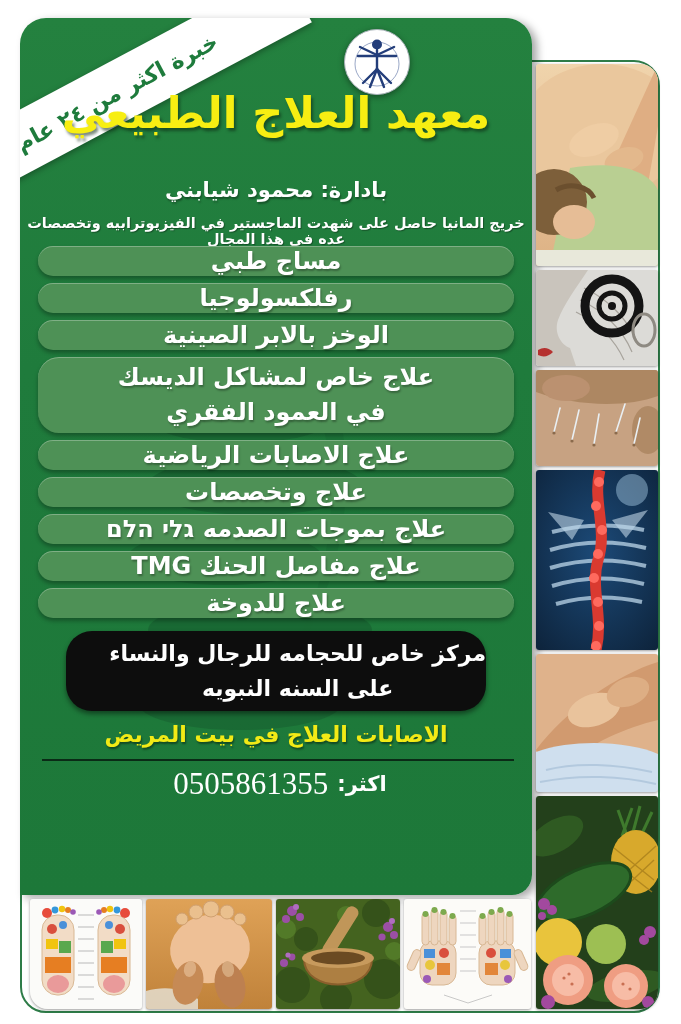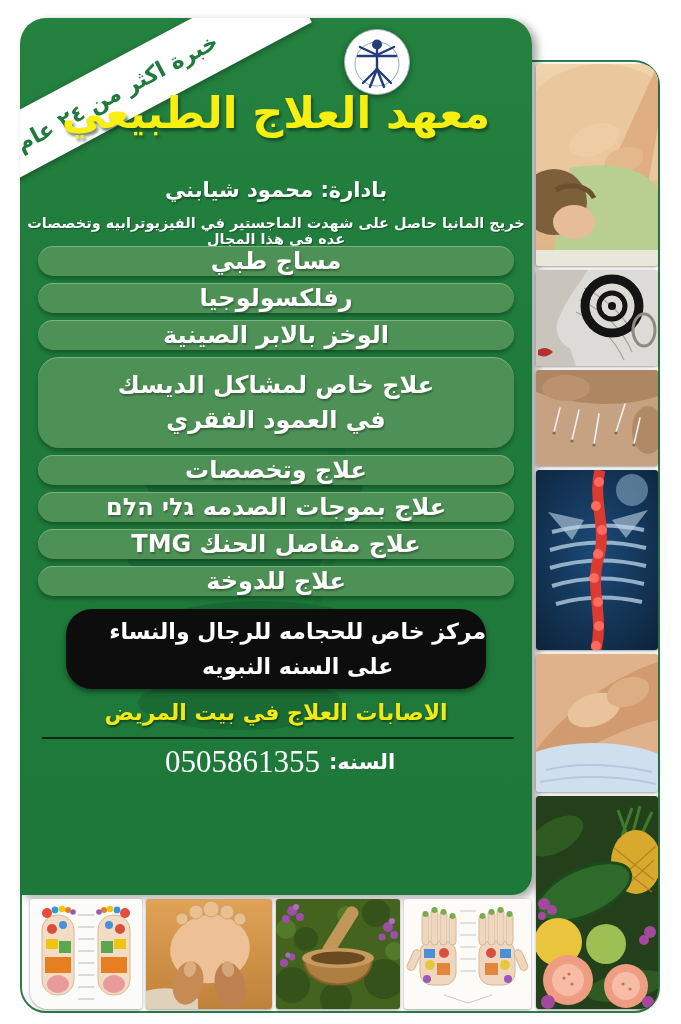--- a/index.html
+++ b/index.html
@@ -56,21 +56,21 @@
     position:absolute; top:228px; left:18px; right:18px;
   }
   .pill{
     height:30px; margin-bottom:7px; border-radius:21px;
     background:#4e9156;
     box-shadow:inset 0 1px 0 rgba(255,255,255,.28), 0 3px 4px rgba(0,0,0,.30);
     display:flex; align-items:center; justify-content:center;
     color:#ffffff; font-size:24px; font-weight:bold; text-align:center;
     text-shadow:1px 2px 2px rgba(0,0,0,.3);
   }
-  .pill.tall{ height:91px; line-height:1.45; }
+  .pill.tall{ height:76px; line-height:1.45; }
   .pill span{ white-space:pre-line; }
   .black-pill{
     margin:13px 28px 0 28px; height:80px; border-radius:26px; background:#0d0d0d;
     display:flex; align-items:center; text-align:center;
     color:#ffffff; font-size:22px; font-weight:bold; line-height:1.6;
     box-shadow:0 3px 5px rgba(0,0,0,.45);
   }
   .black-pill span{ white-space:pre-line; }
   .home-visit{
     margin-top:11px; text-align:center; color:#f2ea16;
@@ -151,40 +151,43 @@
         <span>رفلكسولوجيا</span>
       </div>
     <div class="pill">
         <span>الوخز بالابر الصينية</span>
       </div>
     <div class="pill tall">
         <span>علاج خاص لمشاكل الديسك
 في العمود الفقري</span>
       </div>
     <div class="pill">
+        <span>علاج الاصابات الرياضية</span>
+      </div>
+    <div class="pill">
         <span>علاج وتخصصات</span>
       </div>
     <div class="pill">
         <span>علاج بموجات الصدمه גלי הלם</span>
       </div>
     <div class="pill">
         <span>علاج مفاصل الحنك TMG</span>
       </div>
     <div class="pill">
         <span>علاج للدوخة</span>
       </div>
 
     <div class="black-pill">
         <span>مركز خاص للحجامه للرجال والنساء
 على السنه النبويه</span>
       </div>
     <div class="home-visit">الاصابات العلاج في بيت المريض</div>
     <div class="separator"></div>
     <div class="phone">
-      <span class="lbl">السنه:</span>
+      <span class="lbl">اكثر:</span>
       <span class="num">0505861355</span>
     </div>
   </div>
 </div>
 
 <div class="photo ph-massage">
   <svg viewBox="0 0 122 202" preserveAspectRatio="none">
     <defs>
         <linearGradient id="sk1" x1="0" y1="0" x2="0" y2="1">
       <stop offset="0" stop-color="#f0d4ac"></stop>

